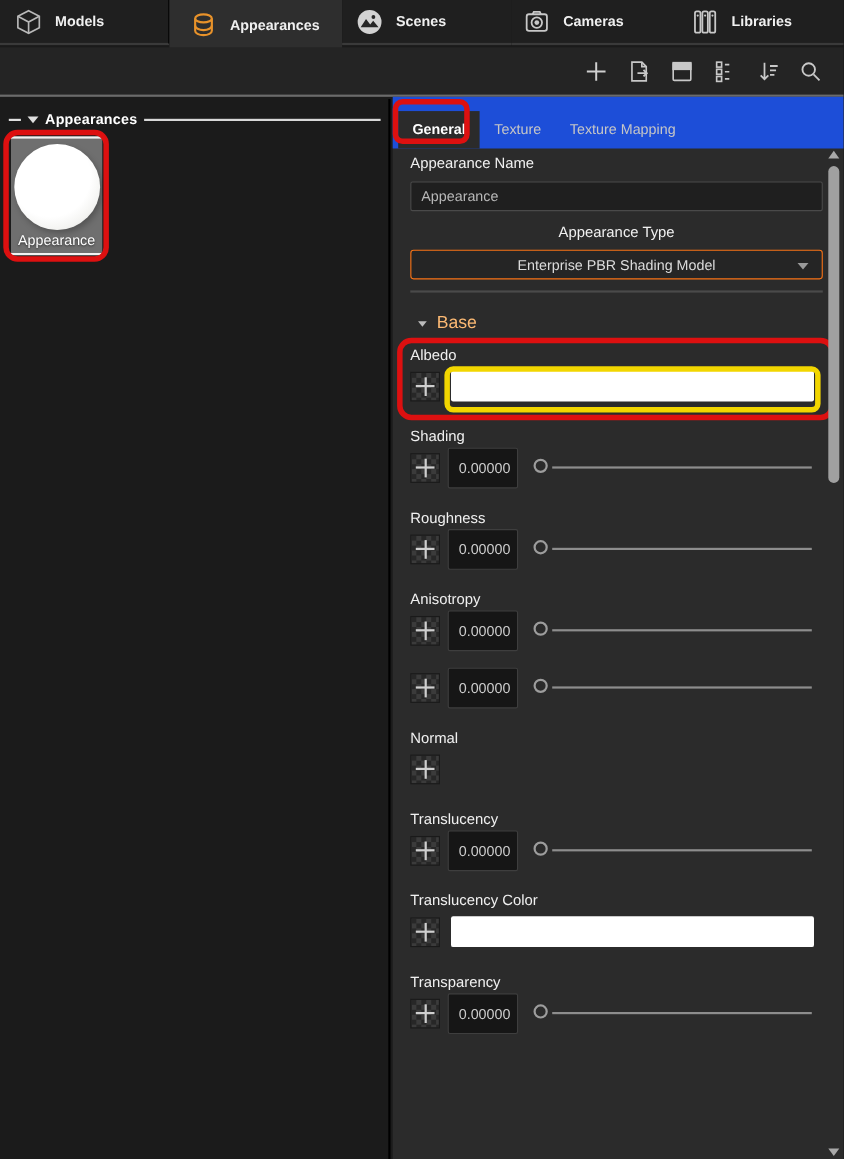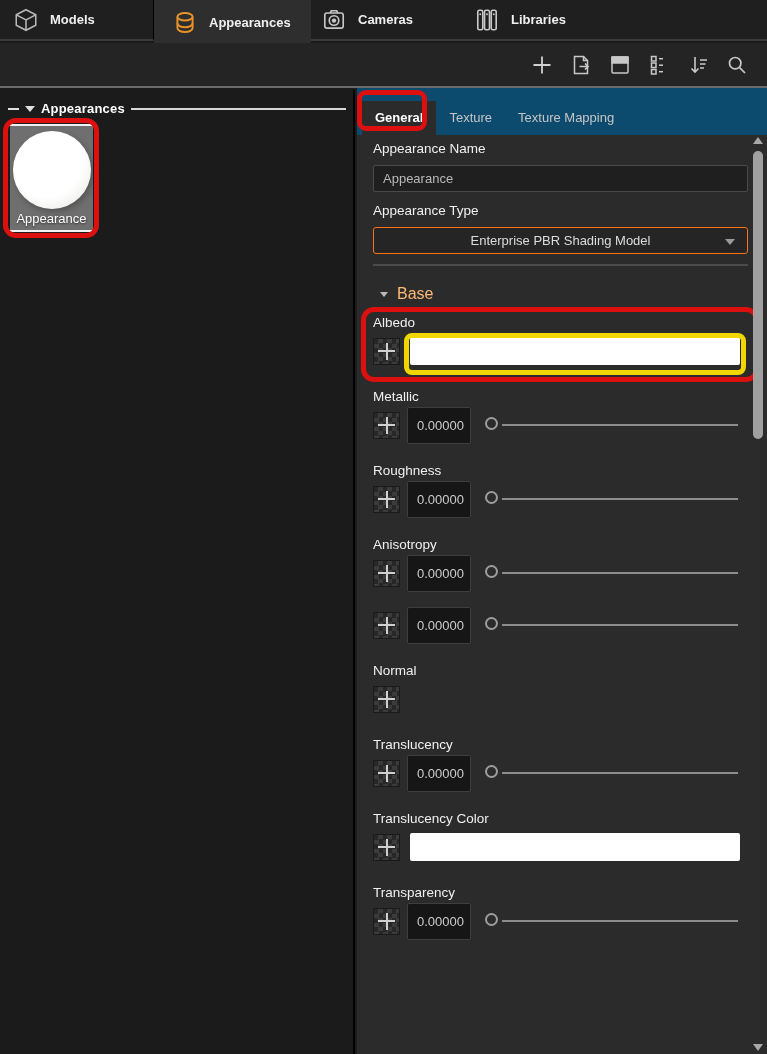--- a/index.html
+++ b/index.html
@@ -57,33 +57,33 @@
     box-shadow:2px 3px 6px rgba(0,0,0,.25);
   }
   .thumb-label { font-size:13px; color:#fff; margin-top:2px; text-shadow:0 1px 2px rgba(0,0,0,.6); }
 
   .ring { position:absolute; pointer-events:none; }
   .ring-red { border:5px solid var(--ann-red); border-radius:13px; }
   .ring-yellow { border:5px solid var(--ann-yellow); border-radius:8px; }
   #thumb-ring { left:3px; top:28px; width:96px; height:120px; }
 
   .right-panel { position:absolute; left:357px; top:90px; right:0; bottom:0; background:#2b2b2b; }
-  .rp-tabstrip { position:absolute; left:0; top:-2px; right:0; height:47px; background:#0c4a6e; display:flex; align-items:flex-end; padding-left:5px; }
+  .rp-tabstrip { position:absolute; left:0; top:-2px; right:0; height:47px; background:#1d4ed8; display:flex; align-items:flex-end; padding-left:5px; }
   .rp-tab { padding:9px 13px 10px 13px; font-size:13px; color:#c6c6c6; background:transparent; border:none; cursor:pointer; position:relative; }
   .rp-tab.active { background:#2b2b2b; color:#ffffff; font-weight:bold; }
   #general-ring { left:0px; top:2px; width:70px; height:41px; border-radius:9px; }
 
   .rp-content { position:absolute; left:0; top:45px; right:0; bottom:0; padding:6px 19px 0 16px; }
 
   .field-label { font-size:13.5px; color:#f0f0f0; height:16px; }
   .text-input {
     margin-top:8px; width:100%; height:27px; background:#1f1f1f; border:1px solid #4a4a4a;
     color:#b9b9b9; font-size:13px; padding:0 9px; font-family:"Liberation Sans", sans-serif; border-radius:2px;
   }
-  .lbl-gap { margin-top:11px; }
+  .lbl-gap { margin-top:11px;text-align:center; }
   .dropdown {
     margin-top:8px; width:100%; height:27px; background:#252525; border:1px solid #f97316; border-radius:3px;
     display:flex; align-items:center; justify-content:center; position:relative; cursor:pointer;
   }
   .dropdown .dd-text { font-size:13px; color:#dcdcdc; }
   .dd-caret { position:absolute; right:12px; top:11px; width:0; height:0; border-left:5px solid transparent; border-right:5px solid transparent; border-top:6px solid #9a9a9a; }
   .divider { margin-top:10px; border:none; border-top:2px solid #4a4a4a; }
   .section-hdr { margin-top:20px; display:flex; align-items:center; gap:9px; padding-left:7px; height:16px; }
   .section-hdr .tri-down { border-top-color:#bcbcbc; border-left-width:4px; border-right-width:4px; border-top-width:5px; }
   .section-title { font-size:16px; color:#fdba74; }
@@ -135,20 +135,30 @@
     <div class="top-tab" id="tab-appearances">
       <span class="ticon">
         <svg viewBox="0 0 24 24" fill="none" stroke="#e8922a" stroke-width="1.8">
           <ellipse cx="12" cy="6.2" rx="7" ry="3.4"></ellipse>
           <path d="M5 6.2 L5 16.5 C5 18.6 8.1 20.3 12 20.3 C15.9 20.3 19 18.6 19 16.5 L19 6.2"></path>
           <path d="M5 12.2 C5 14.3 8.1 16 12 16 C15.9 16 19 14.3 19 12.2"></path>
         </svg>
       </span>
       <span class="tlabel">Appearances</span>
     </div>
+    <div class="top-tab" id="tab-scenes">
+      <span class="ticon">
+        <svg viewBox="0 0 24 24">
+          <circle cx="12" cy="12" r="10" fill="#d2d2d2"></circle>
+          <path d="M4.5 16.5 L9 9.5 L12.5 14 L15 11 L19.5 16.5 Z" fill="#262626"></path>
+          <circle cx="15.2" cy="7.8" r="1.6" fill="#262626"></circle>
+        </svg>
+      </span>
+      <span class="tlabel">Scenes</span>
+    </div>
     <div class="top-tab" id="tab-cameras">
       <span class="ticon">
         <svg viewBox="0 0 24 24" fill="none" stroke="#c8c8c8" stroke-width="1.5">
           <path d="M8.5 5.5 L9.5 3.5 L14.5 3.5 L15.5 5.5"></path>
           <rect x="3.5" y="5.5" width="17" height="14" rx="2"></rect>
           <circle cx="12" cy="12.5" r="4.4"></circle>
           <circle cx="12" cy="12.5" r="2" fill="#c8c8c8" stroke="none"></circle>
         </svg>
       </span>
       <span class="tlabel">Cameras</span>
@@ -256,21 +266,21 @@
             <div class="param-row">
               <button class="add-btn">
                 <span class="plus"></span>
               </button>
               <button class="swatch"></button>
               <div class="ring ring-yellow" id="albedo-yellow-ring"></div>
             </div>
             <div class="ring ring-red" id="albedo-red-ring"></div>
           </div>
           <div class="param">
-            <div class="param-label">Metallic</div>
+            <div class="param-label">Shading</div>
             <div class="param-row">
               <button class="add-btn">
                 <span class="plus"></span>
               </button>
               <input class="val-input" type="text" value="0.00000" style="">
               <div class="slider">
                 <span class="slider-track"></span>
                 <span class="slider-handle"></span>
               </div>
             </div>

